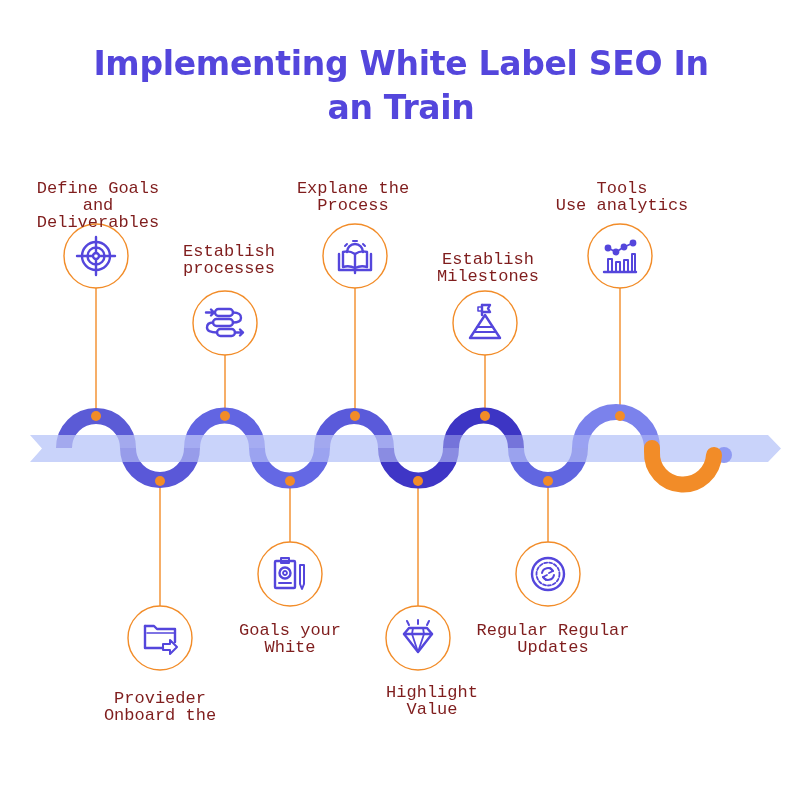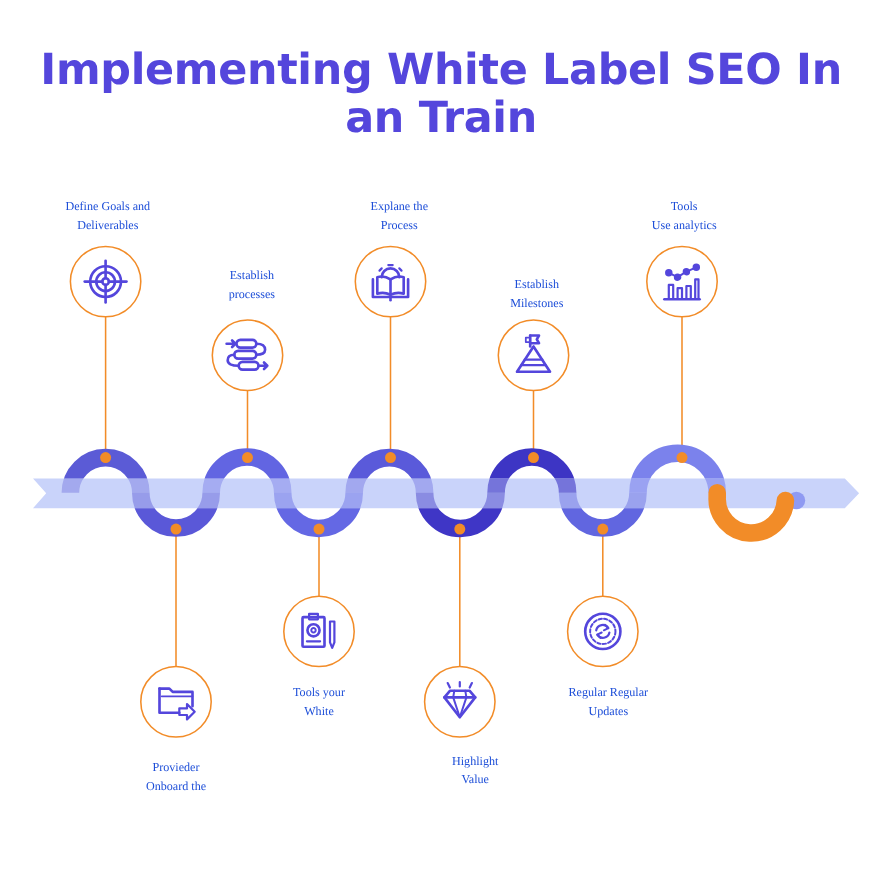--- a/index.html
+++ b/index.html
@@ -1,26 +1,26 @@
 <!DOCTYPE html>
 <html><head>
 <meta charset="utf-8">
 <style>
   html, body { margin: 0; padding: 0; background: #ffffff; }
   body { width: 802px; height: 802px; position: relative; overflow: hidden; font-family: "DejaVu Sans", sans-serif; }
   .title {
     position: absolute; left: 0; top: 42px; width: 802px; text-align: center;
     color: #5446dc; font-family: "DejaVu Sans", sans-serif; font-weight: bold;
-    font-size: 39px; line-height: 44px; letter-spacing: -0.3px;
+    font-size: 33px; line-height: 44px; letter-spacing: -0.3px;
   }
   .title span { display: block; }
   svg.stage { position: absolute; left: 0; top: 0; }
   .label {
     position: absolute; width: 160px; margin-left: -80px; text-align: center;
-    color: #1d4ed8; font-family: Liberation Serif, serif; font-size: 11px; line-height: 17px;
+    color: #7f1d1d; font-family: Liberation Mono, monospace; font-size: 17px; line-height: 17px;
   }
   .label span { display: block; }
 </style>
 </head>
 <body>
 
 <div class="title">
   <span>Implementing White Label SEO In</span>
   <span>an Train</span>
 </div>
@@ -192,24 +192,24 @@
 </div>
 <div class="label" style="left:160px; top:690px;">
   <span>Provieder</span>
   <span>Onboard the</span>
 </div>
 <div class="label" style="left:229px; top:243px;">
   <span>Establish</span>
   <span>processes</span>
 </div>
 <div class="label" style="left:290px; top:622px;">
-  <span>Tools your</span>
+  <span>Goals your</span>
   <span>White</span>
 </div>
-<div class="label" style="left:363px; top:180px;">
+<div class="label" style="left:353px; top:180px;">
   <span>Explane the</span>
   <span>Process</span>
 </div>
 <div class="label" style="left:432px; top:684px;">
   <span>Highlight</span>
   <span>Value</span>
 </div>
 <div class="label" style="left:488px; top:251px;">
   <span>Establish</span>
   <span>Milestones</span>

